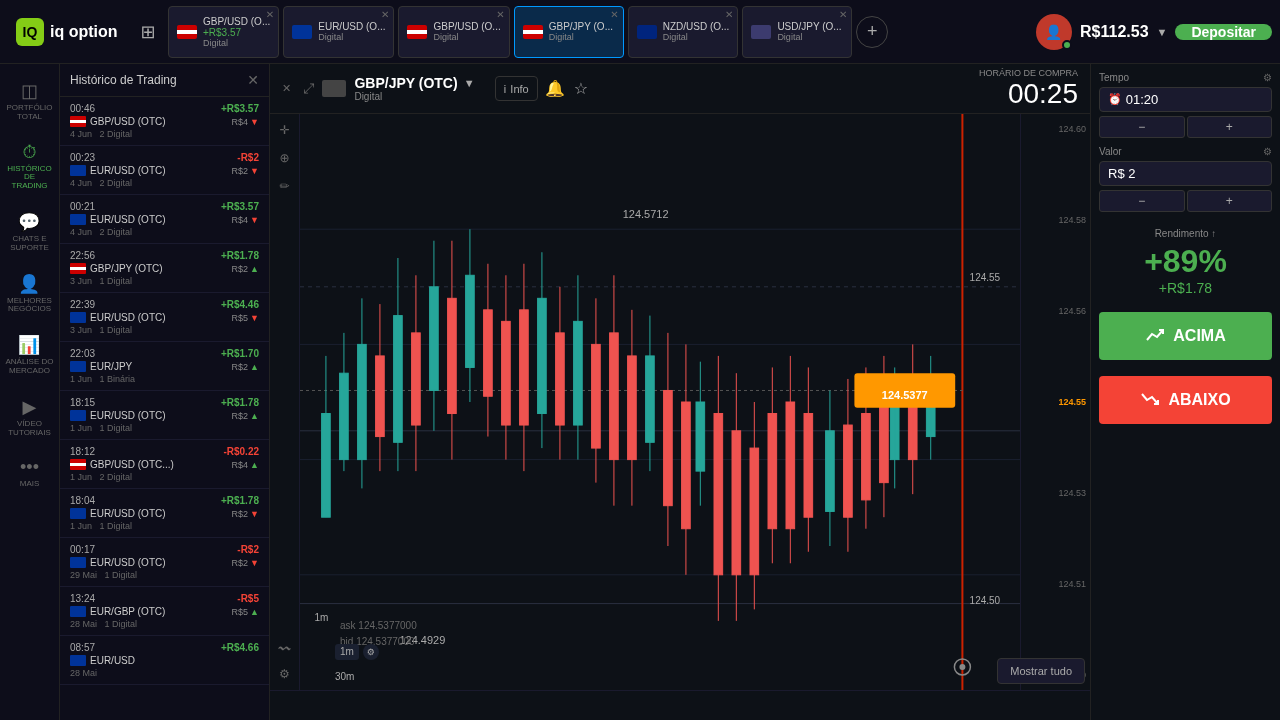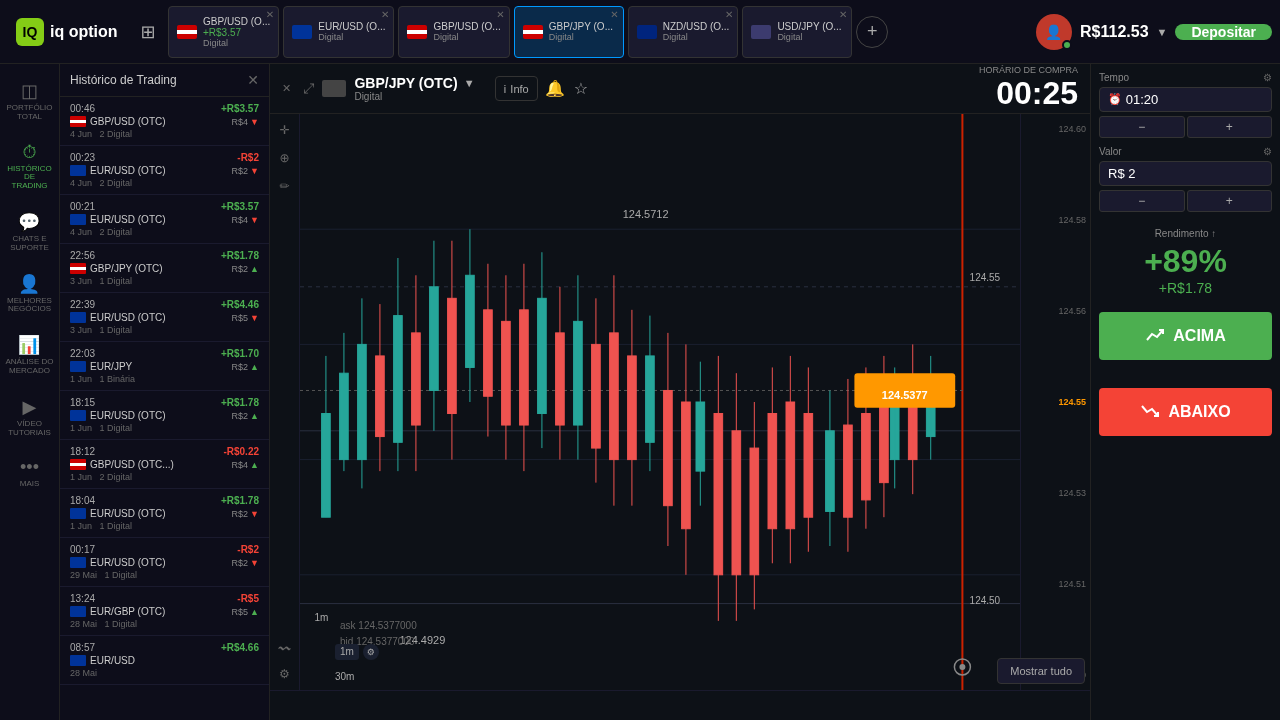--- a/index.html
+++ b/index.html
@@ -63,21 +63,21 @@
     #close-chart { color: #666; cursor: pointer; margin-right: 4px; }
     #expand-chart { color: #666; cursor: pointer; }
     #pair-flag { width: 24px; height: 17px; background: #444; border-radius: 2px; }
     #pair-name { font-size: 14px; font-weight: bold; color: #fff; }
     #pair-type { font-size: 10px; color: #888; }
     #pair-dropdown { color: #aaa; cursor: pointer; margin-left: 2px; }
     #info-btn { display: flex; align-items: center; gap: 4px; color: #aaa; padding: 4px 8px; border: 1px solid #333; border-radius: 4px; cursor: pointer; font-size: 11px; margin-left: 12px; }
     #notif-btn, #star-btn { color: #aaa; cursor: pointer; font-size: 16px; }
     #time-display { margin-left: auto; display: flex; flex-direction: column; align-items: flex-end; }
     #time-label { font-size: 9px; color: #888; }
-    #time-value { font-size: 32px; font-weight: bold; color: #fff; }
+    #time-value { font-size: 28px; font-weight: normal; color: #fff; }
 
     #chart-body { flex: 1; display: flex; position: relative; overflow: hidden; }
     #chart-tools { width: 30px; background: #0d1117; border-right: 1px solid #1a1a2e; display: flex; flex-direction: column; align-items: center; padding: 4px 0; gap: 4px; }
     .chart-tool { width: 24px; height: 24px; display: flex; align-items: center; justify-content: center; color: #666; cursor: pointer; border-radius: 3px; font-size: 12px; }
 
     #candlestick-chart { flex: 1; position: relative; background: #0d1117; overflow: hidden; }
     #price-axis { width: 70px; background: #0d1117; border-left: 1px solid #1a1a2e; display: flex; flex-direction: column; justify-content: space-between; padding: 10px 4px; }
     .price-label { font-size: 9px; color: #666; text-align: right; }
     .price-label.current { color: #ff9800; font-weight: bold; }
 
@@ -91,21 +91,21 @@
     .panel-label { font-size: 10px; color: #888; margin-bottom: 4px; display: flex; justify-content: space-between; }
     .panel-value { font-size: 13px; color: #fff; }
     .time-input { display: flex; align-items: center; gap: 4px; border: 1px solid #333; border-radius: 4px; padding: 4px 8px; background: #1a1a2e; }
     .stepper { display: flex; gap: 2px; margin-top: 4px; }
     .step-btn { flex: 1; background: #1a1a2e; border: 1px solid #333; color: #aaa; cursor: pointer; padding: 3px; border-radius: 3px; font-size: 12px; text-align: center; }
 
     #rendimento { text-align: center; padding: 8px 0; }
     #rendimento-pct { font-size: 32px; font-weight: bold; color: #4caf50; }
     #rendimento-val { font-size: 14px; color: #4caf50; }
 
-    #acima-btn { background: #4caf50; border: none; color: #fff; padding: 14px; border-radius: 4px; cursor: pointer; display: flex; align-items: center; justify-content: center; gap: 8px; font-size: 16px; font-weight: bold; width: 100%; margin-bottom: 20px; }
+    #acima-btn { background: #4caf50; border: none; color: #fff; padding: 14px; border-radius: 4px; cursor: pointer; display: flex; align-items: center; justify-content: center; gap: 8px; font-size: 16px; font-weight: bold; width: 100%; margin-bottom: 8px; }
     #abaixo-btn { background: #f44336; border: none; color: #fff; padding: 14px; border-radius: 4px; cursor: pointer; display: flex; align-items: center; justify-content: center; gap: 8px; font-size: 16px; font-weight: bold; width: 100%; }
 
     #mostrar-tudo { position: absolute; bottom: 50px; right: 195px; background: #1a1a2e; border: 1px solid #333; color: #aaa; padding: 6px 12px; border-radius: 4px; cursor: pointer; font-size: 11px; }
 
     .flag-gbp { background: linear-gradient(#c00 33%, #fff 33%, #fff 66%, #c00 66%); }
     .flag-eur { background: #003399; }
     .flag-nzd { background: #00247d; }
     .flag-usd { background: #3c3b6e; }
   </style>
 </head>

